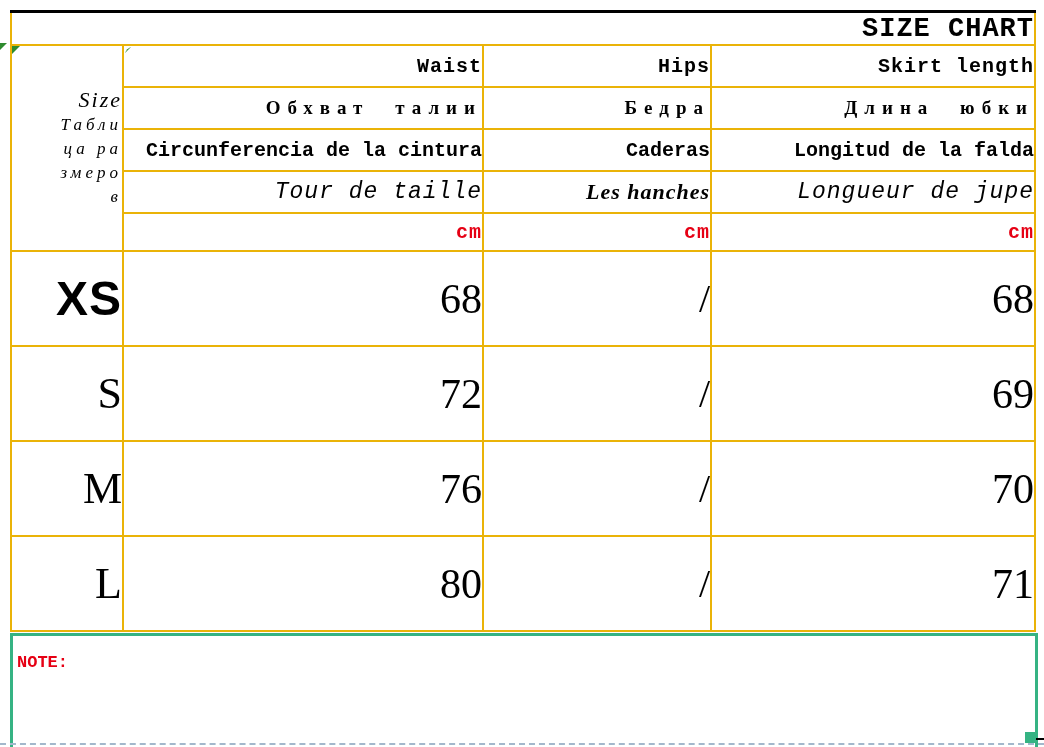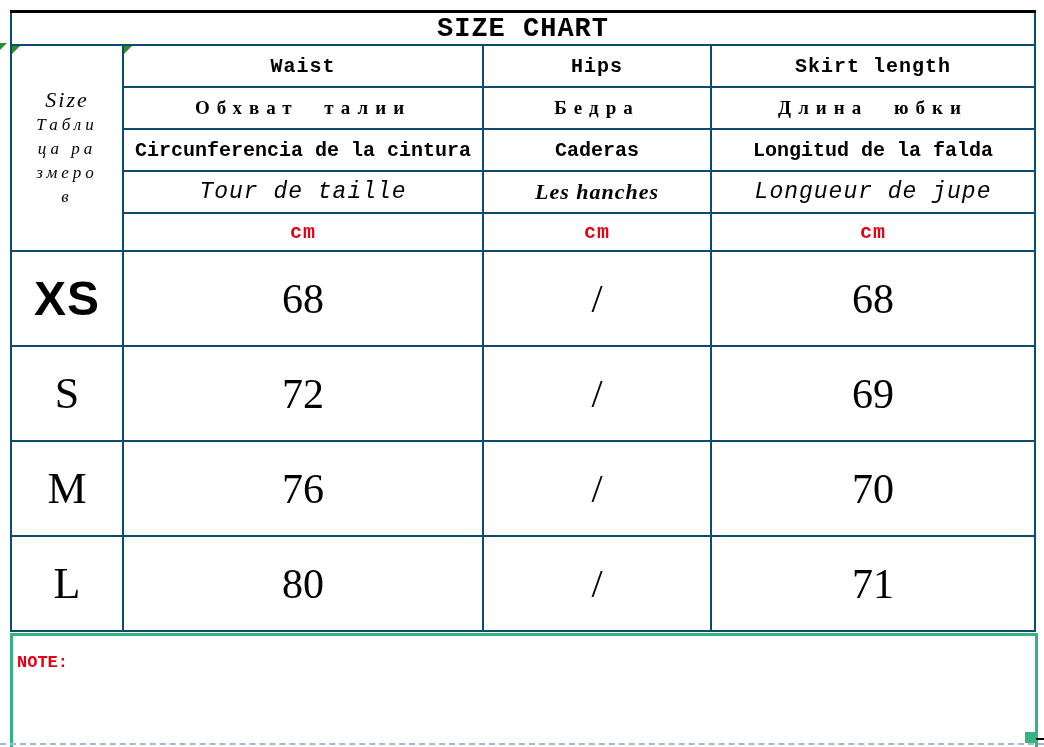--- a/index.html
+++ b/index.html
@@ -7,33 +7,33 @@
     position:relative;width:1044px;height:747px;background:#ffffff;overflow:hidden;
     font-family:"Liberation Sans",sans-serif;color:#000;
   }
   
   table.size-chart{
     position:absolute;left:10px;top:10px;width:1024px;
     border-collapse:collapse;table-layout:fixed;background:#fff;
     border:2px solid #000;border-top:3px solid #000;
   }
   table.size-chart td{
-    border:2px solid #0c4a6e;text-align:center;vertical-align:middle;
+    border:2px solid #eab308;text-align:right;vertical-align:middle;
     padding:0;overflow:hidden;position:relative;
   }
   col.c-size{width:112px}col.c-waist{width:360px}col.c-hips{width:228px}col.c-skirt{width:324px}
   tr.r-title td{height:31px}
   tr.r-lang td{height:40px}
   tr.r-cm td{height:36px}
   tr.r-data td{height:93px}
   .title-cell{
     font-family:"Liberation Mono","DejaVu Sans Mono",monospace;
     font-size:27px;font-weight:600;letter-spacing:1px;
   }
-  .en-head{font-family:"Liberation Mono","DejaVu Sans Mono",monospace;font-size:20px;font-weight:bold;letter-spacing:1px;}
+  .en-head{font-family:"Liberation Mono","DejaVu Sans Mono",monospace;font-size:20px;font-weight:bold;letter-spacing:1px;border-radius:10px;}
   .ru-head{font-family:"Liberation Serif","DejaVu Serif",serif;font-size:19px;font-weight:bold;letter-spacing:7px;word-spacing:14px;}
   .es-head{font-family:"Liberation Mono","DejaVu Sans Mono",monospace;font-size:20px;font-weight:bold;}
   .fr-head{font-family:"Liberation Mono","DejaVu Sans Mono",monospace;font-size:23px;font-style:italic;letter-spacing:1px;}
   .fr-head.fr-bold{font-family:"Liberation Serif","DejaVu Serif",serif;font-size:22px;font-weight:bold;}
   .unit-cell{font-family:"Liberation Mono","DejaVu Sans Mono",monospace;font-size:20px;font-weight:bold;color:var(--red,#e60014);letter-spacing:1px;}
   .size-head-cell{font-family:"Liberation Serif","DejaVu Serif",serif;font-style:italic;}
   .size-head-en{font-size:22px;letter-spacing:2px;line-height:26px;}
   .size-head-ru{font-size:17px;letter-spacing:4px;line-height:24px;white-space:pre-line;}
   .sz-label{font-family:"Liberation Serif","DejaVu Serif",serif;font-size:44px;}
   .sz-label.sz-xs{font-family:"Liberation Sans",sans-serif;font-size:48px;font-weight:bold;letter-spacing:1px;}

